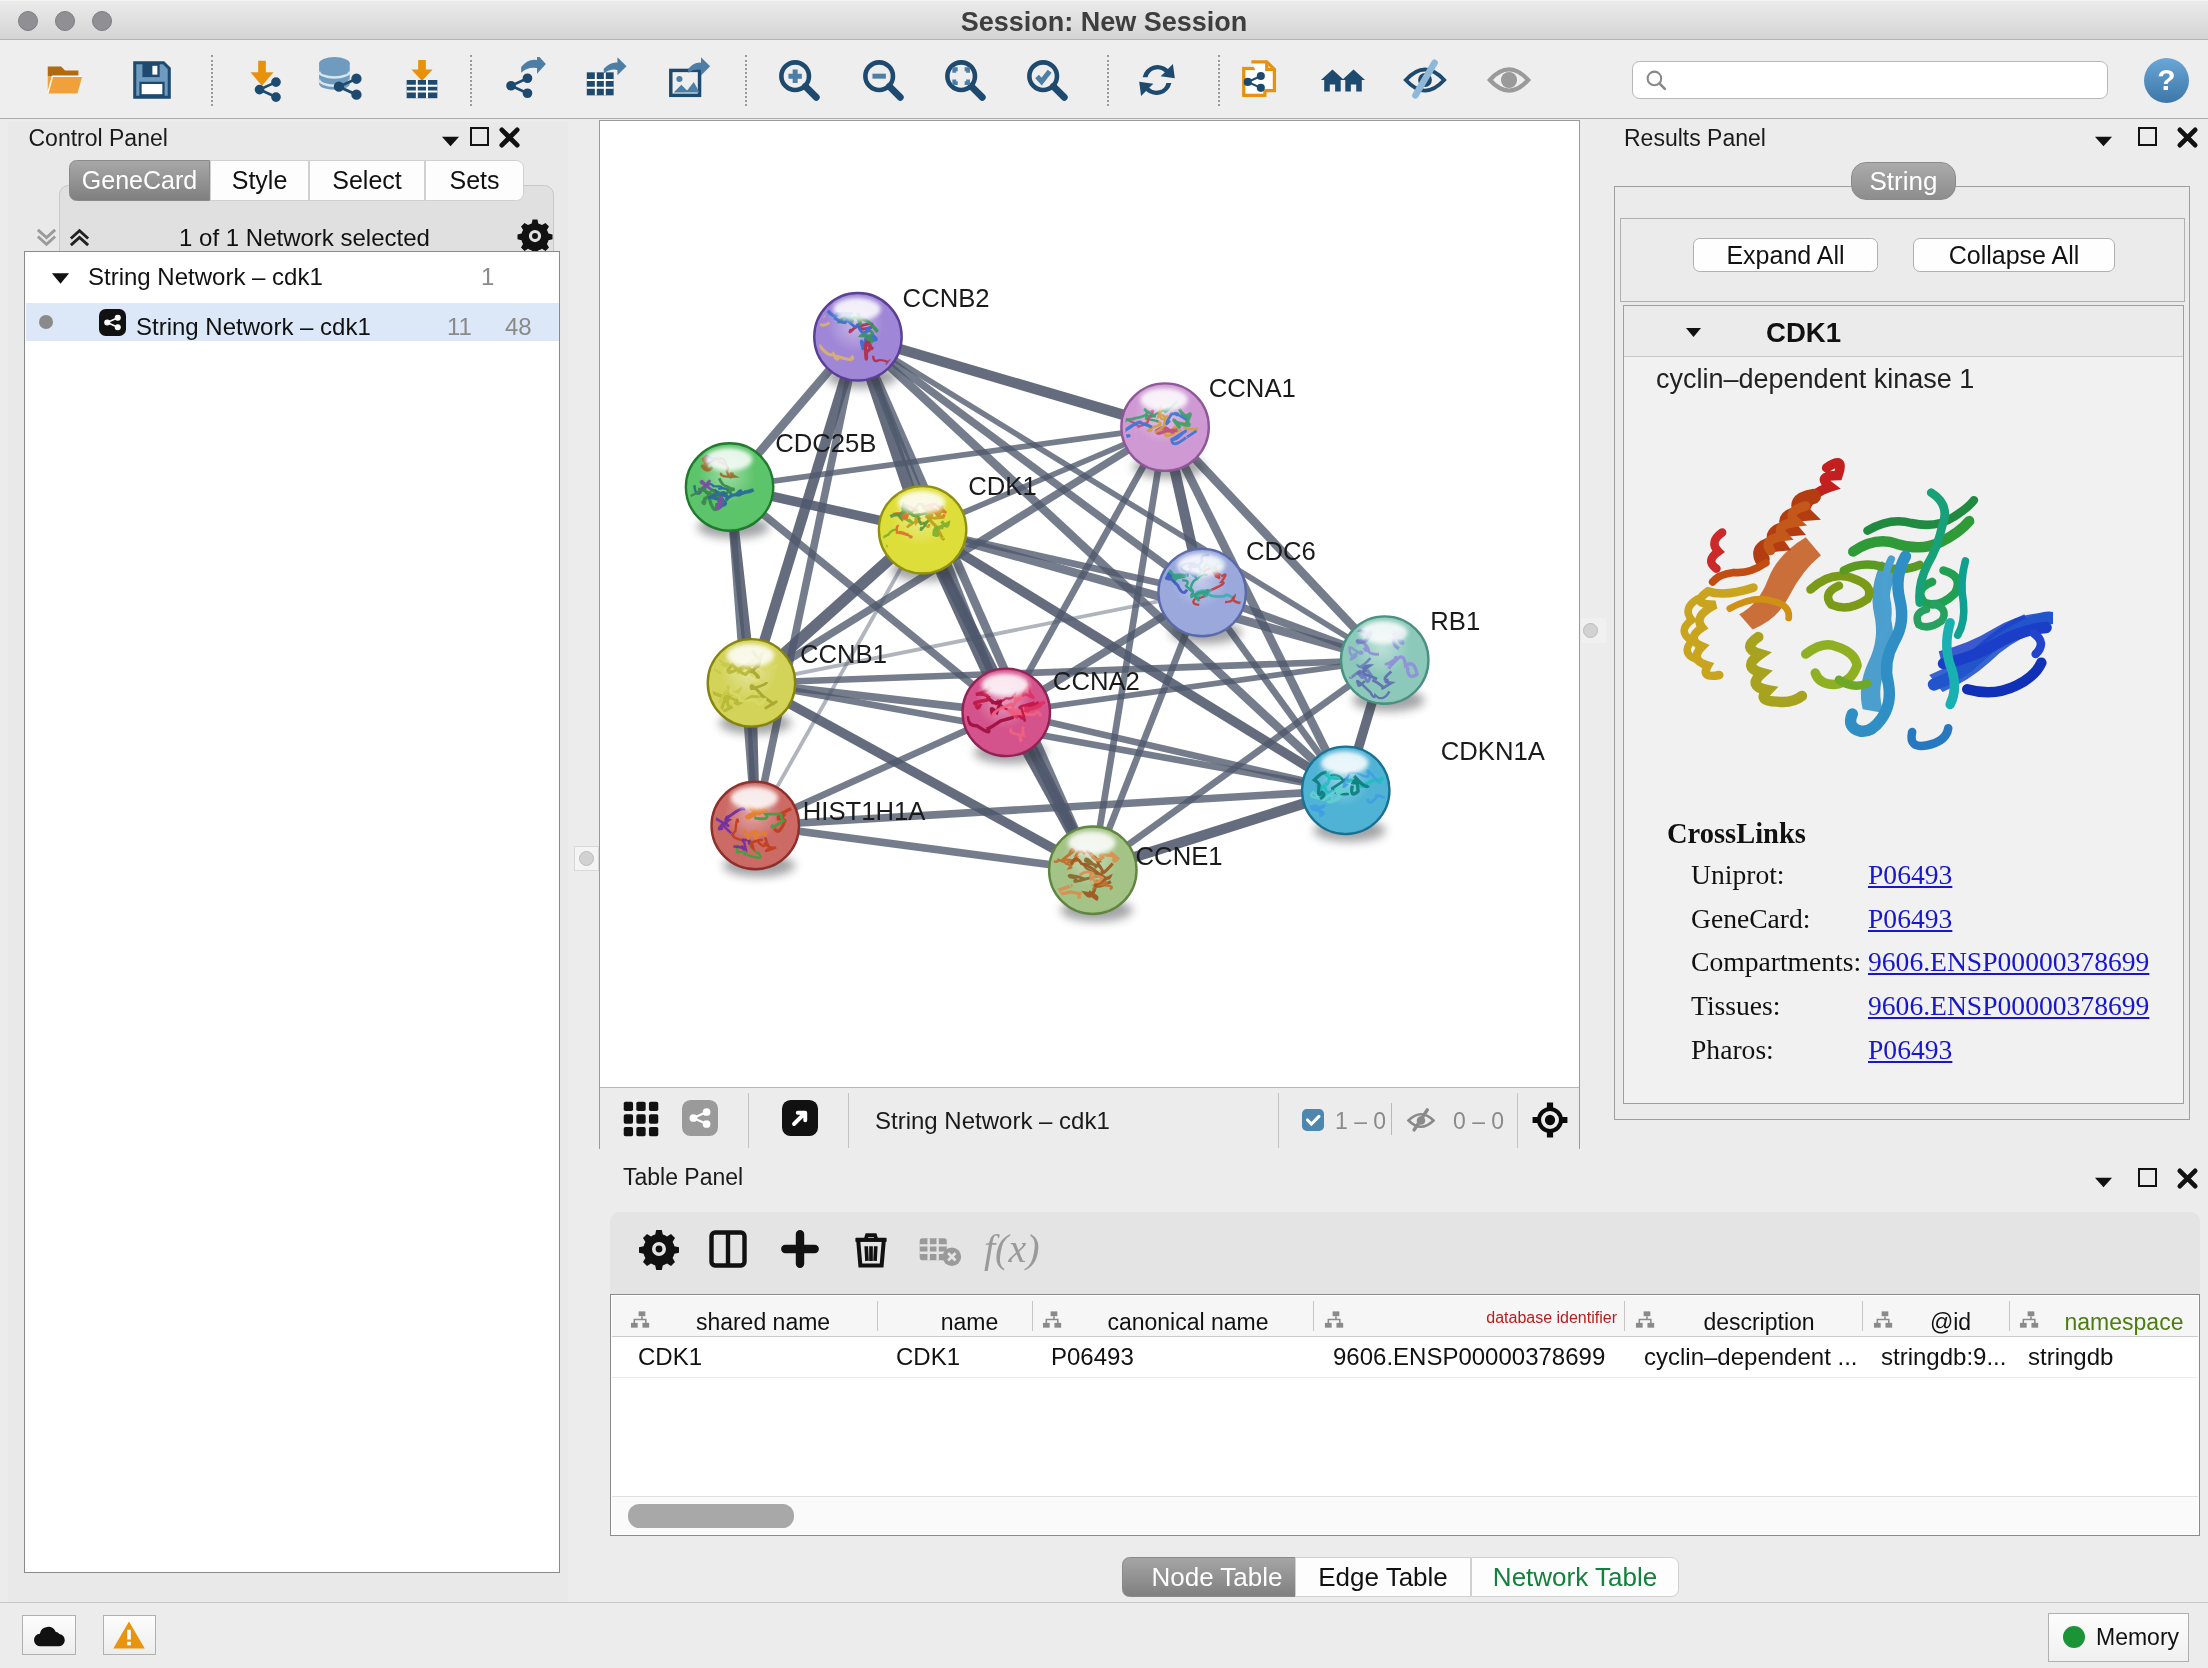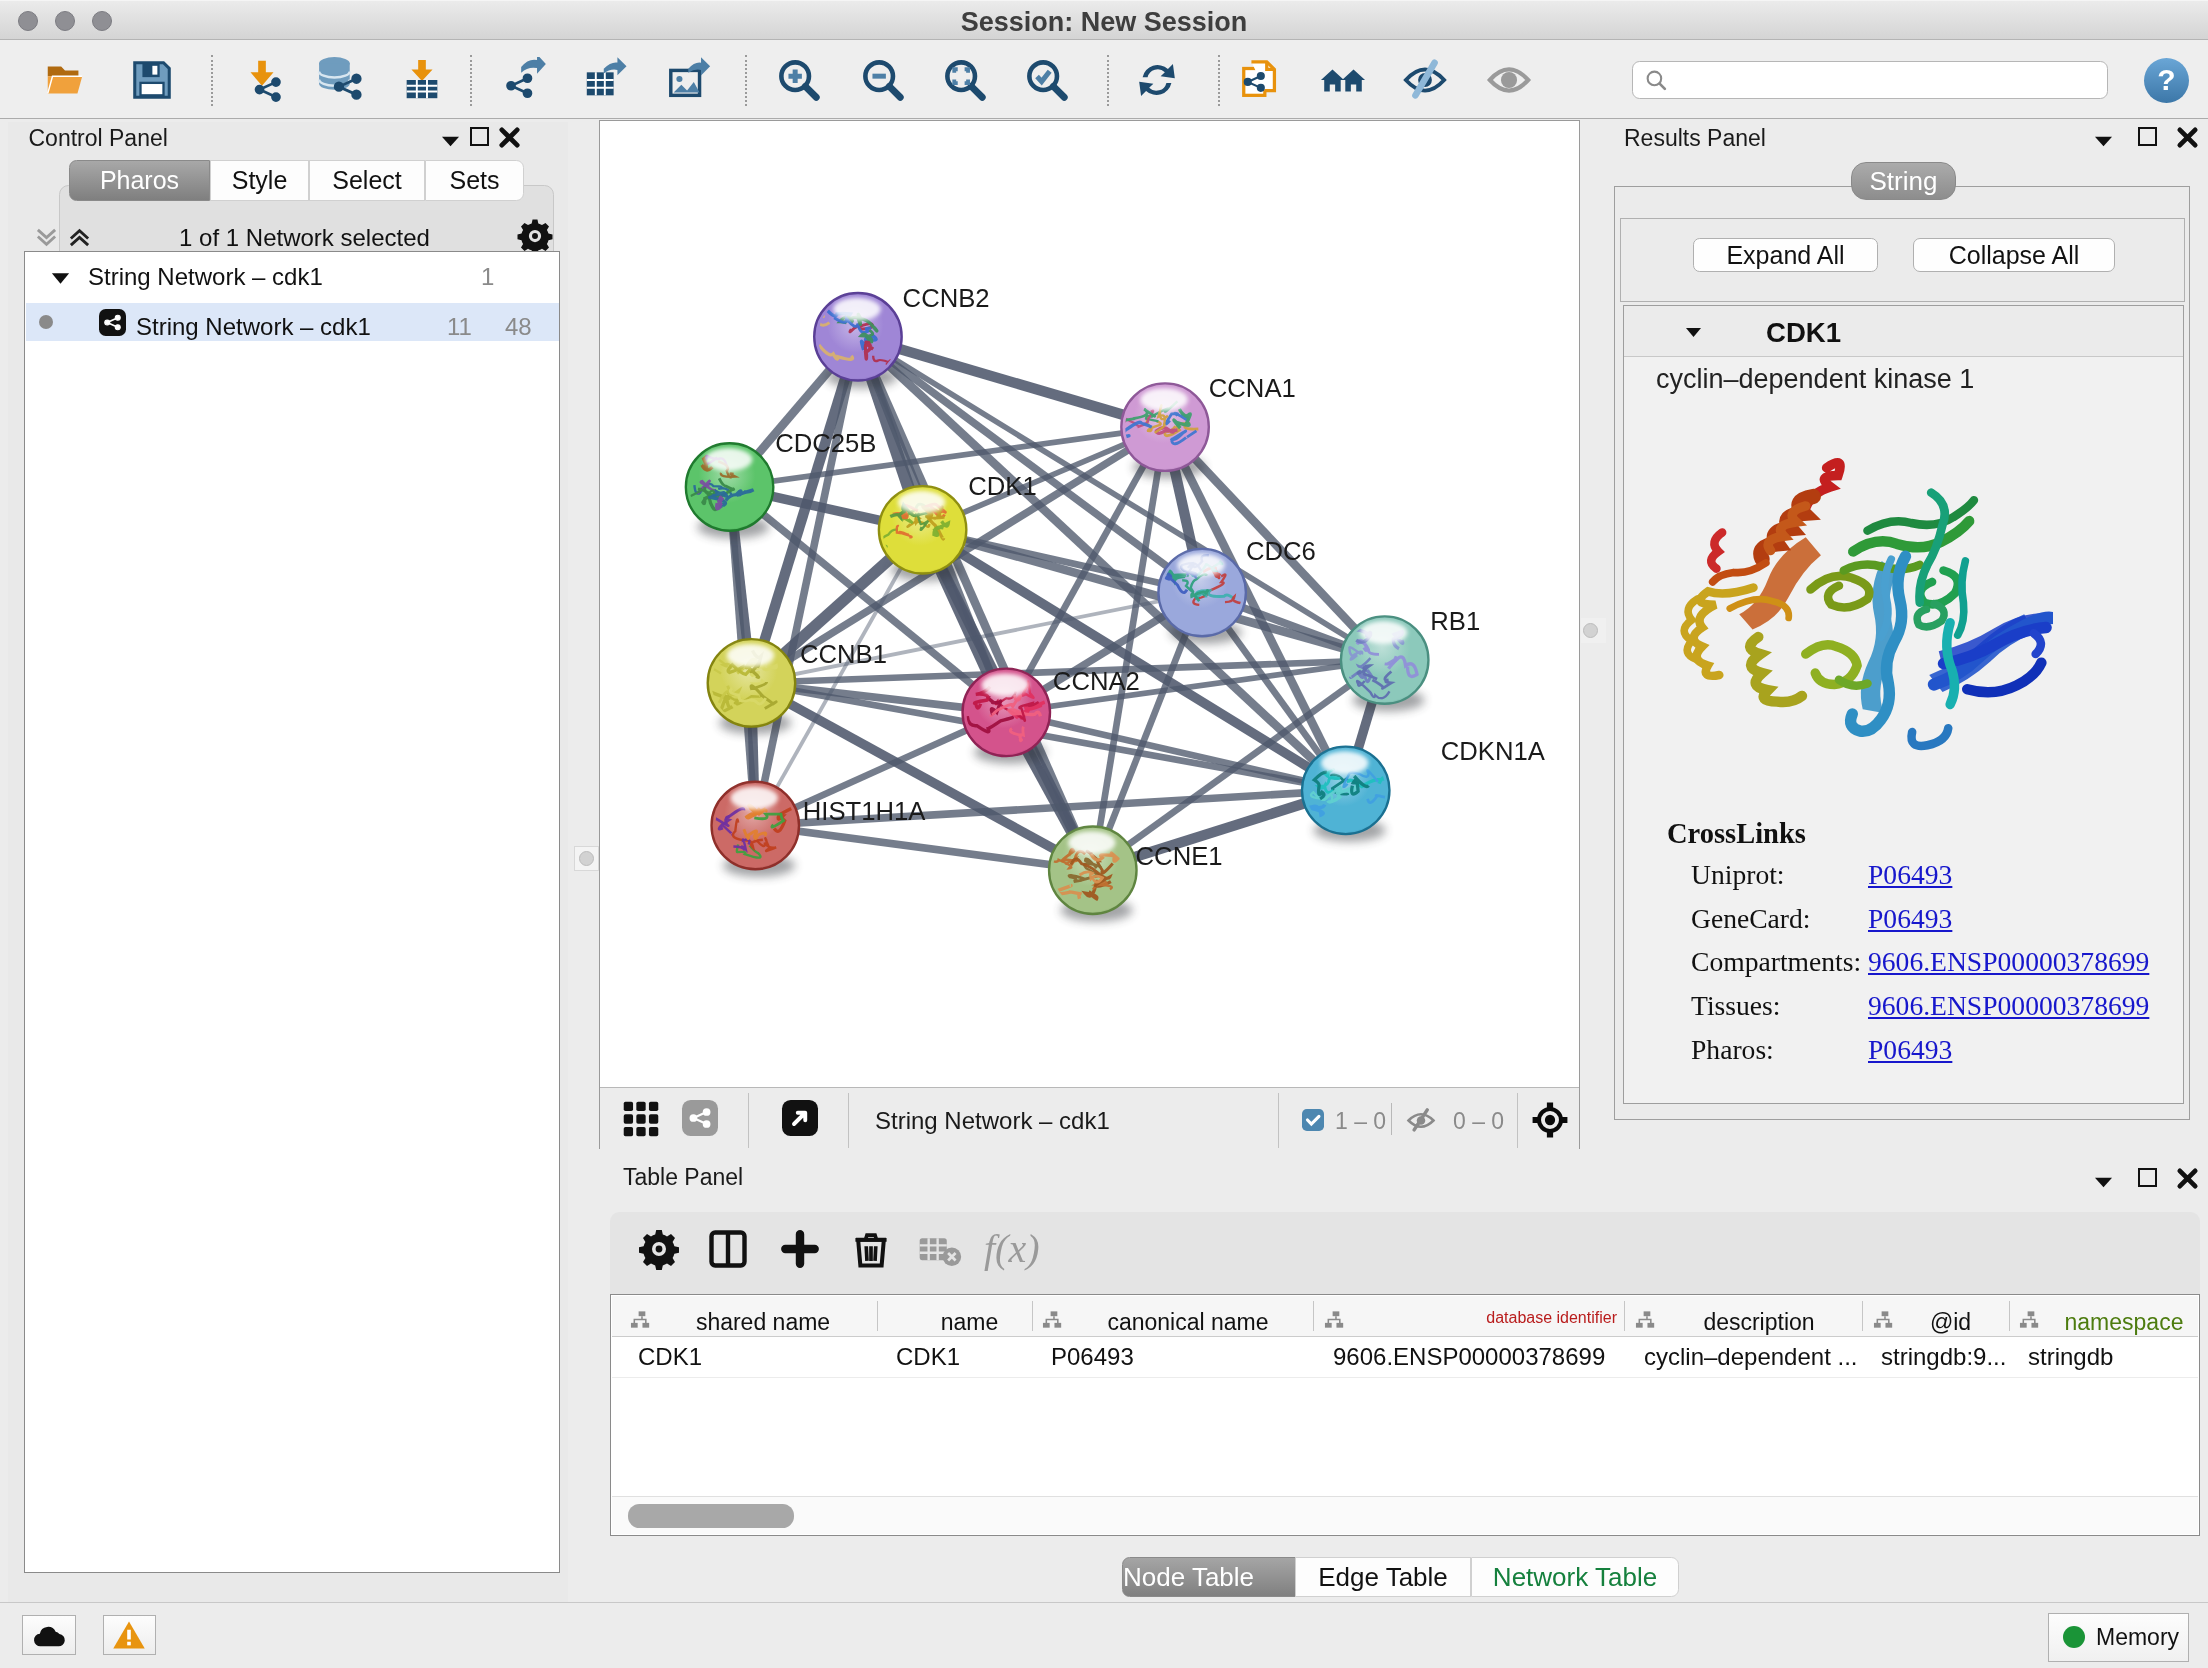--- a/index.html
+++ b/index.html
@@ -157,21 +157,21 @@
 <div class="txt" style="left:28.5px;top:125px;font-size:23px;color:#1a1a1a">Control Panel</div>
 <svg class="abs" style="left:438px;top:131px" width="25" height="19" viewBox="0 0 26 20">
     <path d="M4 6 h18 l-9 10 z" fill="#111"></path>
   </svg>
 <div class="abs" style="left:470px;top:127px;width:19px;height:19px;border:2.9px solid #111"></div>
 <svg class="abs" style="left:498px;top:126px" width="23" height="23" viewBox="0 0 24 24">
     <path d="M4 4 L20 20 M20 4 L4 20" stroke="#111" stroke-width="5" stroke-linecap="round"></path>
   </svg>
 
 <div class="abs" style="left:59px;top:185px;width:495px;height:1381px;background:#e0e0e0;border:1px solid #c8c8c8;border-radius:9.5px"></div>
-<div class="abs" style="left:69px;top:160px;width:141px;height:41px;background:linear-gradient(#a8a8a8,#7f7f7f);border:1px solid #8a8a8a;border-radius:7.6px 0 0 7.6px;color:#fff;font-size:25px;text-align:center;line-height:39px">Pharos</div>
+<div class="abs" style="left:69px;top:160px;width:141px;height:41px;background:linear-gradient(#a8a8a8,#7f7f7f);border:1px solid #8a8a8a;border-radius:7.6px 0 0 7.6px;color:#fff;font-size:25px;text-align:center;line-height:39px">GeneCard</div>
 <div class="abs" style="left:210px;top:160px;width:99px;height:41px;background:#fdfdfd;border:1px solid #d0d0d0;color:#111;font-size:25px;text-align:center;line-height:39px">Style</div>
 <div class="abs" style="left:309px;top:160px;width:116px;height:41px;background:#fdfdfd;border:1px solid #d0d0d0;color:#111;font-size:25px;text-align:center;line-height:39px">Select</div>
 <div class="abs" style="left:425px;top:160px;width:99px;height:41px;background:#fdfdfd;border:1px solid #d0d0d0;border-radius:0 7.6px 7.6px 0;color:#111;font-size:25px;text-align:center;line-height:39px">Sets</div>
 
 <svg class="abs" style="left:34px;top:226px" width="25" height="23" viewBox="0 0 26 24">
     <g fill="none" stroke="#9a9a9a" stroke-width="3">
       <path d="M4 4 l9 8 9 -8"></path>
       <path d="M4 11 l9 8 9 -8"></path>
     </g>
   </svg>
@@ -784,21 +784,21 @@
     </g>
     <path d="M12.5 6 v3.5 M4.5 13 v-3.5 h12 v3.5" stroke="#8a8a8a" stroke-width="1.6" fill="none"></path>
   </svg>
 <div class="txt" style="left:2047px;top:1309px;width:154px;text-align:center;font-size:23px;color:#4d7c0f">namespace</div>
 <div class="txt" style="left:2028px;top:1343px;font-size:24px;color:#111">stringdb</div>
 <div class="abs" style="left:612px;top:1336px;width:1586px;height:0;border-top:1px solid #cccccc"></div>
 <div class="abs" style="left:612px;top:1377px;width:1586px;height:0;border-top:1px solid #ececec"></div>
 <div class="abs" style="left:612px;top:1496px;width:1586px;height:38px;background:#fafafa;border-top:1px solid #e0e0e0"></div>
 <div class="abs" style="left:628px;top:1504px;width:166px;height:24px;background:#a8a8a8;border-radius:11.4px"></div>
 
-<div class="abs" style="left:1122px;top:1557px;width:190px;height:40px;background:linear-gradient(#a5a5a5,#808080);border:1px solid #8a8a8a;border-radius:7.6px 0 0 7.6px;color:#fff;font-size:26px;line-height:38px">Node Table</div>
+<div class="abs" style="left:1122px;top:1557px;width:190px;height:40px;background:linear-gradient(#a5a5a5,#808080);border:1px solid #8a8a8a;border-radius:7.6px 0 0 7.6px;color:#fff;font-size:26px;text-align:center;line-height:38px">Node Table</div>
 <div class="abs" style="left:1295px;top:1557px;width:176px;height:40px;background:#fdfdfd;border:1px solid #d0d0d0;color:#111;font-size:26px;text-align:center;line-height:38px">Edge Table</div>
 <div class="abs" style="left:1471px;top:1557px;width:208px;height:40px;background:#fdfdfd;border:1px solid #d0d0d0;border-radius:0 7.6px 7.6px 0;color:#15803d;font-size:26px;text-align:center;line-height:38px">Network Table</div>
 
 <div class="abs" style="left:0;top:1602px;width:2208px;height:67px;background:#ececec;border-top:1.9px solid #c8c8c8"></div>
 <div class="abs" style="left:22px;top:1615px;width:54px;height:40px;background:linear-gradient(#fdfdfd,#ededed);border:1.9px solid #b0b0b0"></div>
 <svg class="abs" style="left:31px;top:1623px" width="36" height="27" viewBox="0 0 26 18">
     <path fill="#111" d="M7 16 a4.5 4.5 0 0 1 -0.6 -9 a6 6 0 0 1 11.4 -1.4 a4 4 0 0 1 2.7 1.6 a3.8 3.8 0 0 1 -1 8.8 z"></path>
   </svg>
 <div class="abs" style="left:103px;top:1615px;width:53px;height:40px;background:linear-gradient(#fdfdfd,#ededed);border:1.9px solid #b0b0b0"></div>
 <svg class="abs" style="left:111px;top:1619px" width="36" height="32" viewBox="0 0 24 21">

